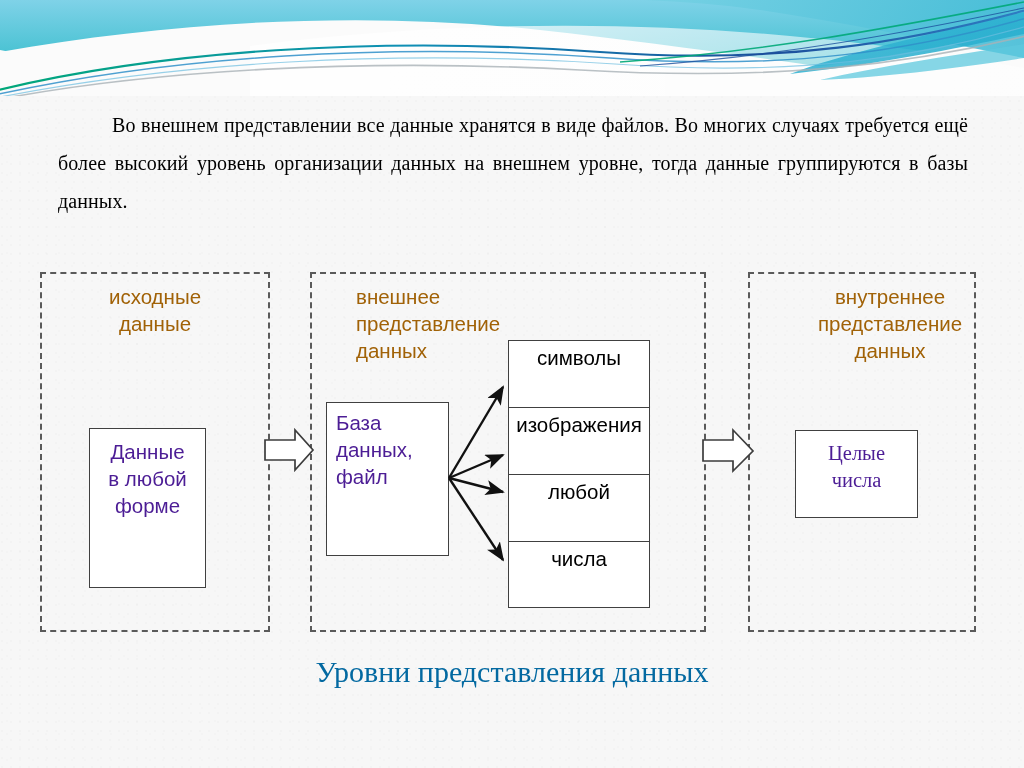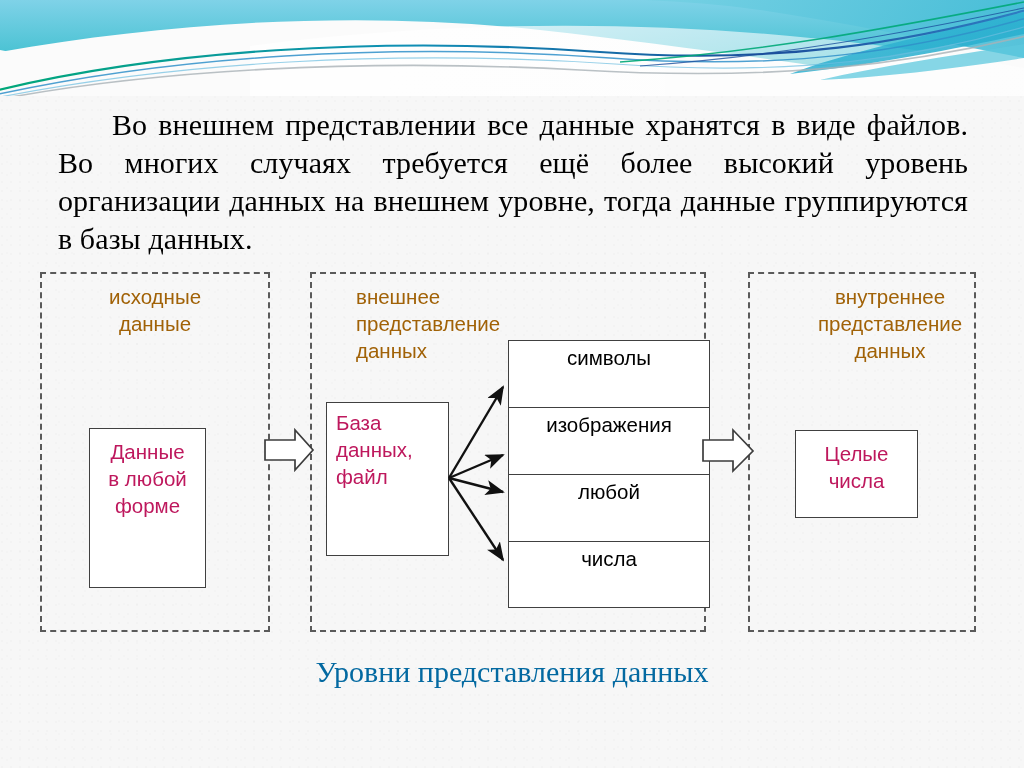--- a/index.html
+++ b/index.html
@@ -42,21 +42,21 @@
   }
   #banner svg { display: block; }
 
   
   #paragraph {
     position: absolute;
     left: 58px;
     top: 106px;
     width: 910px;
     font-family: "Liberation Serif", serif;
-    font-size: 30px;
+    font-size: 20px;
     line-height: 38px;
     text-align: justify;
     text-indent: 54px;
     letter-spacing: 0.1px;
     z-index: 5;
   }
 
   
   #diagram {
     position: absolute;
@@ -87,46 +87,47 @@
   #title-external { left: 356px; top: 283px; width: 300px; text-align: left; }
   #title-internal { left: 776px; top: 283px; width: 228px; text-align: center; }
 
   .solid-box {
     position: absolute;
     border: 1.6px solid #404040;
     box-sizing: border-box;
     background: #ffffff;
     font-size: 20.5px;
     line-height: 27px;
-    color: #be185d;
+    color: #4c1d95;
     white-space: pre-line;
   }
 
   #box-any-form {
     left: 89px; top: 428px; width: 117px; height: 160px;
     text-align: center;
     padding-top: 9px;
   }
   #box-db-file {
     left: 326px; top: 402px; width: 123px; height: 154px;
     text-align: left;
     padding-top: 6px;
     padding-left: 9px;
   }
   #box-integers {
     left: 795px; top: 430px; width: 123px; height: 88px;
     text-align: center;
     padding-top: 9px;
+    font-family: Liberation Serif, serif;
   }
 
   
   #stack {
     position: absolute;
     left: 508px; top: 340px;
-    width: 202px; height: 268px;
+    width: 142px; height: 268px;
     border: 1.6px solid #404040;
     box-sizing: border-box;
     background: #ffffff;
   }
   .stack-cell {
     position: relative;
     height: 67px;
     box-sizing: border-box;
     border-bottom: 1.6px solid #404040;
   }

